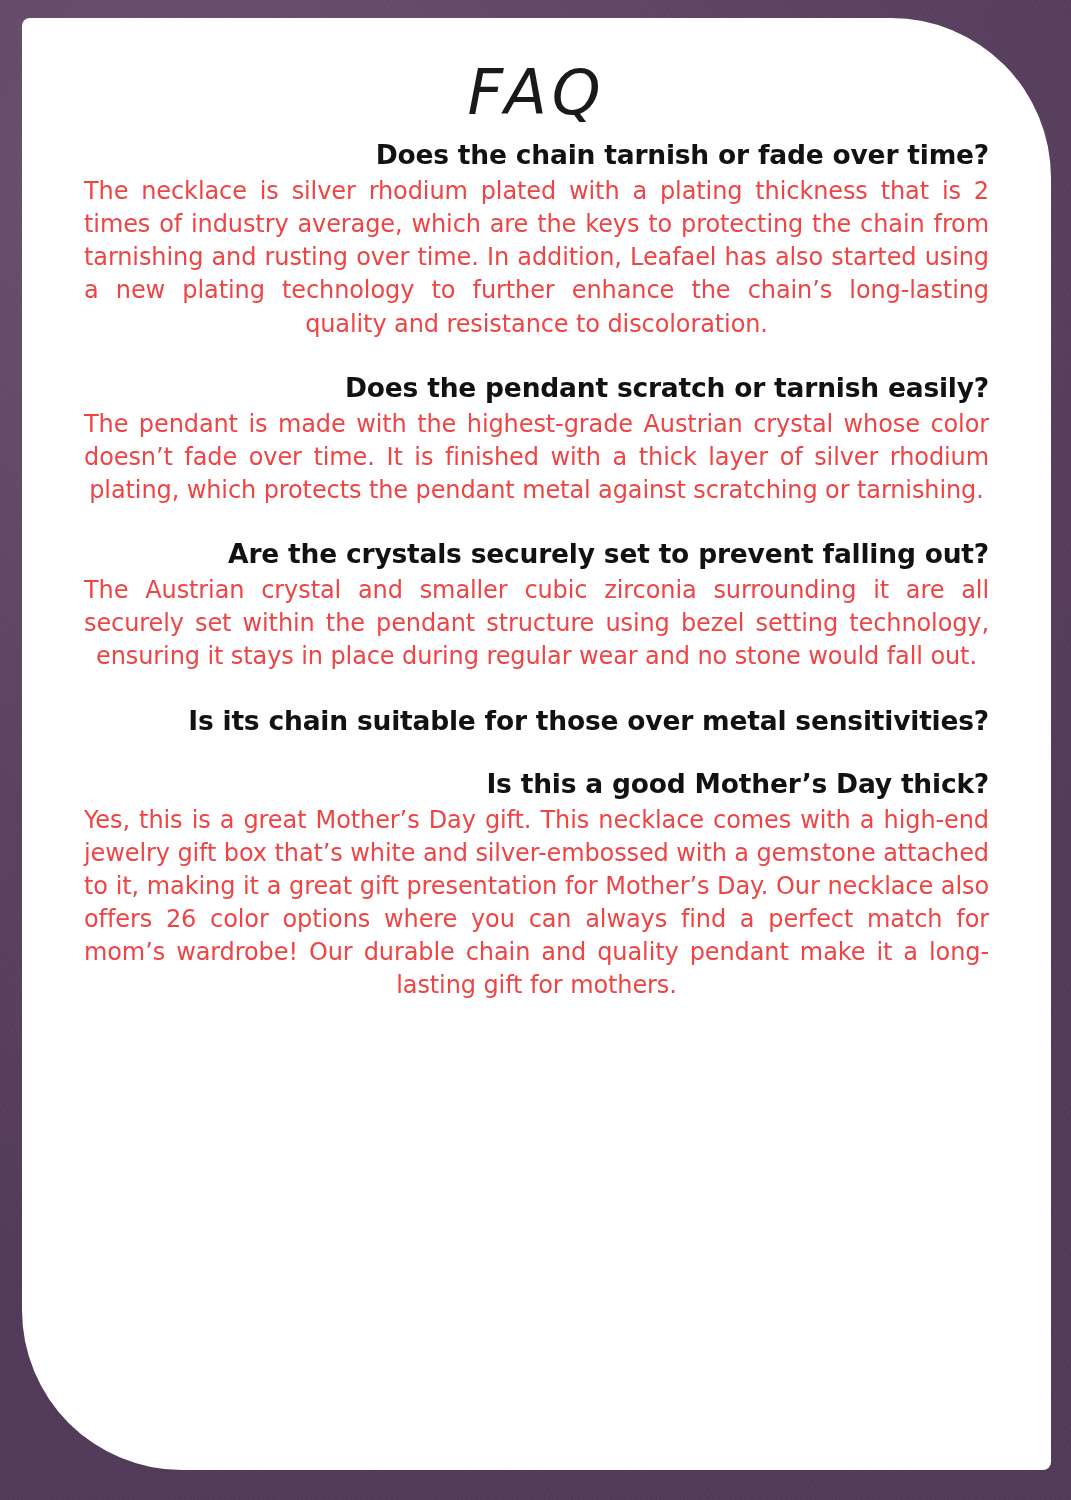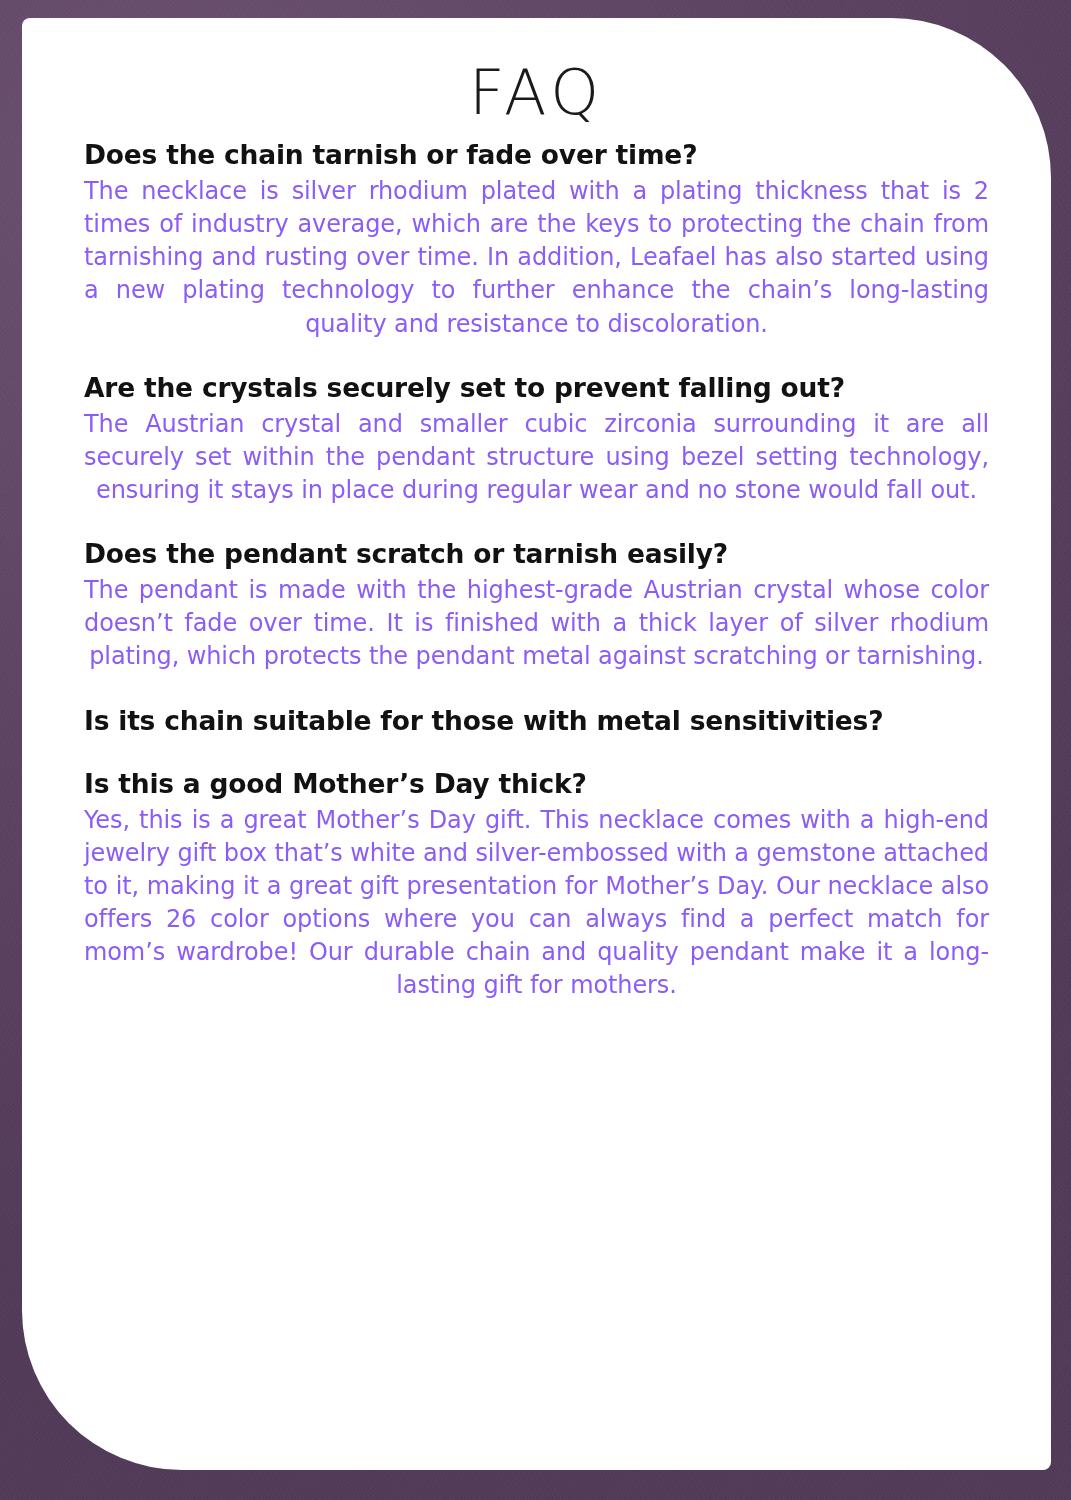--- a/index.html
+++ b/index.html
@@ -57,70 +57,71 @@
   }
   .faq-title {
     text-align: center;
     font-family: "DejaVu Sans", sans-serif;
     font-weight: 300;
     font-size: 62px;
     letter-spacing: 5px;
     color: #1a1a1a;
     line-height: 1.0;
     margin: 0 0 14px 0;
+    font-style: italic;
   }
   .qa-block {
     margin-bottom: 30px;
   }
   .qa-block:last-child { margin-bottom: 0; }
   .question {
-    text-align: left;
+    text-align: right;
     font-weight: bold;
     font-size: 26.5px;
     color: #121212;
     line-height: 1.25;
     margin: 0 0 4px 0;
     letter-spacing: -0.2px;
   }
   .answer {
     text-align: justify;
     text-align-last: center;
     font-size: 24px;
-    color: #8b5cf6;
+    color: #ef4444;
     line-height: 1.38;
     margin: 0;
     letter-spacing: -0.1px;
   }
 </style>
 </head>
 <body>
 
 <div class="page">
   <div class="card">
     <div class="content">
 
       <h1 class="faq-title">FAQ</h1>
 
       <div class="qa-block">
         <p class="question">Does the chain tarnish or fade over time?</p>
         <p class="answer">The necklace is silver rhodium plated with a plating thickness that is 2 times of industry average, which are the keys to protecting the chain from tarnishing and rusting over time. In addition, Leafael has also started using a new plating technology to further enhance the chain’s long-lasting quality and resistance to discoloration.</p>
       </div>
 
       <div class="qa-block">
+        <p class="question">Does the pendant scratch or tarnish easily?</p>
+        <p class="answer">The pendant is made with the highest-grade Austrian crystal whose color doesn’t fade over time. It is finished with a thick layer of silver rhodium plating, which protects the pendant metal against scratching or tarnishing.</p>
+      </div>
+
+      <div class="qa-block">
         <p class="question">Are the crystals securely set to prevent falling out?</p>
         <p class="answer">The Austrian crystal and smaller cubic zirconia surrounding it are all securely set within the pendant structure using bezel setting technology,  ensuring it stays in place during regular wear and no stone would fall out.</p>
       </div>
 
       <div class="qa-block">
-        <p class="question">Does the pendant scratch or tarnish easily?</p>
-        <p class="answer">The pendant is made with the highest-grade Austrian crystal whose color doesn’t fade over time. It is finished with a thick layer of silver rhodium plating, which protects the pendant metal against scratching or tarnishing.</p>
-      </div>
-
-      <div class="qa-block">
-        <p class="question">Is its chain suitable for those with metal sensitivities?</p>
+        <p class="question">Is its chain suitable for those over metal sensitivities?</p>
       </div>
 
       <div class="qa-block">
         <p class="question">Is this a good Mother’s Day thick?</p>
         <p class="answer">Yes, this is a great Mother’s Day gift. This necklace comes with a high-end jewelry gift box that’s white and silver-embossed with a gemstone attached to it, making it a great gift presentation for Mother’s Day. Our necklace also offers 26 color options where you can always find a perfect match for mom’s wardrobe! Our durable chain and quality pendant make it a long-lasting gift for mothers.</p>
       </div>
 
     </div>
   </div>
 </div>

